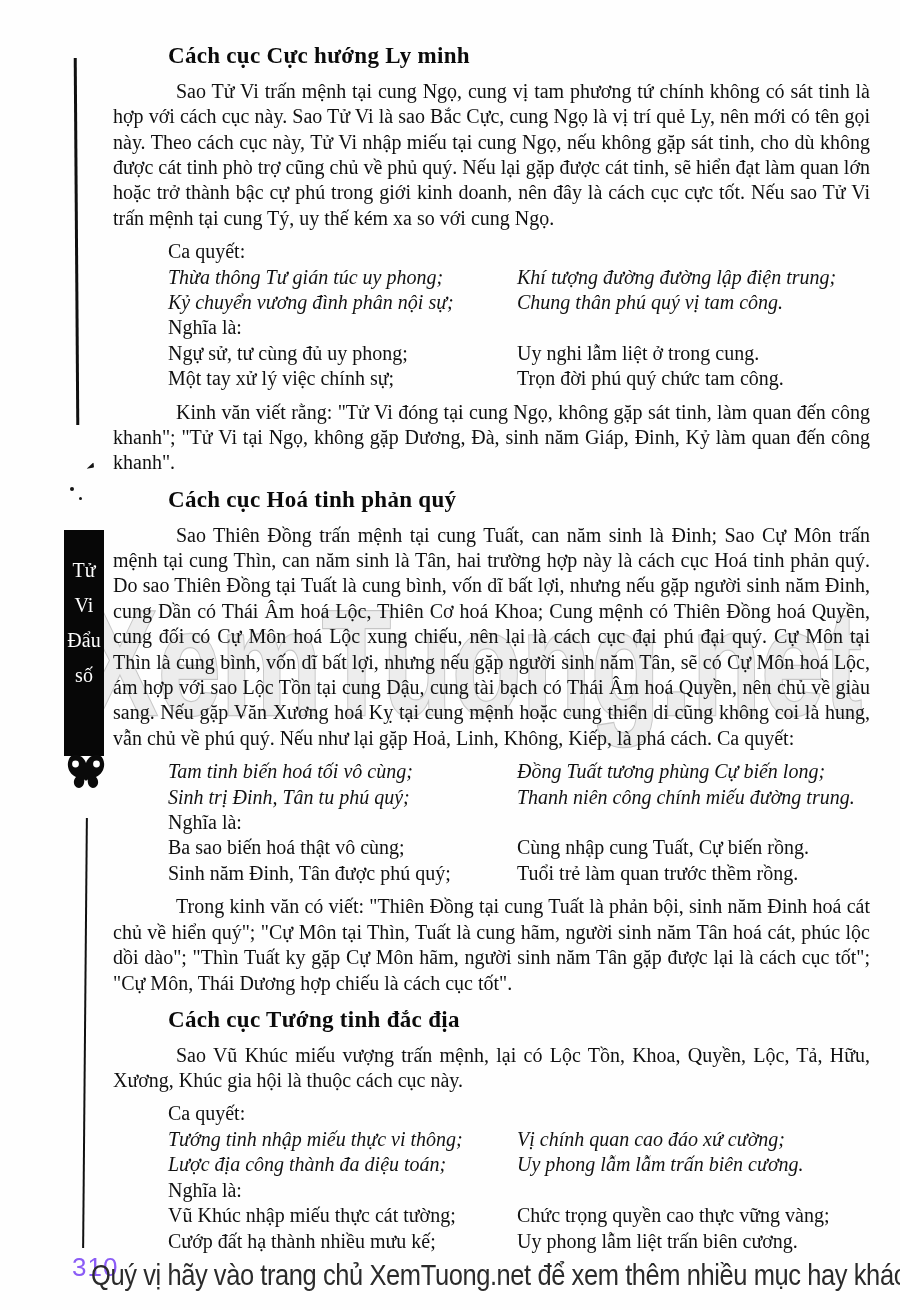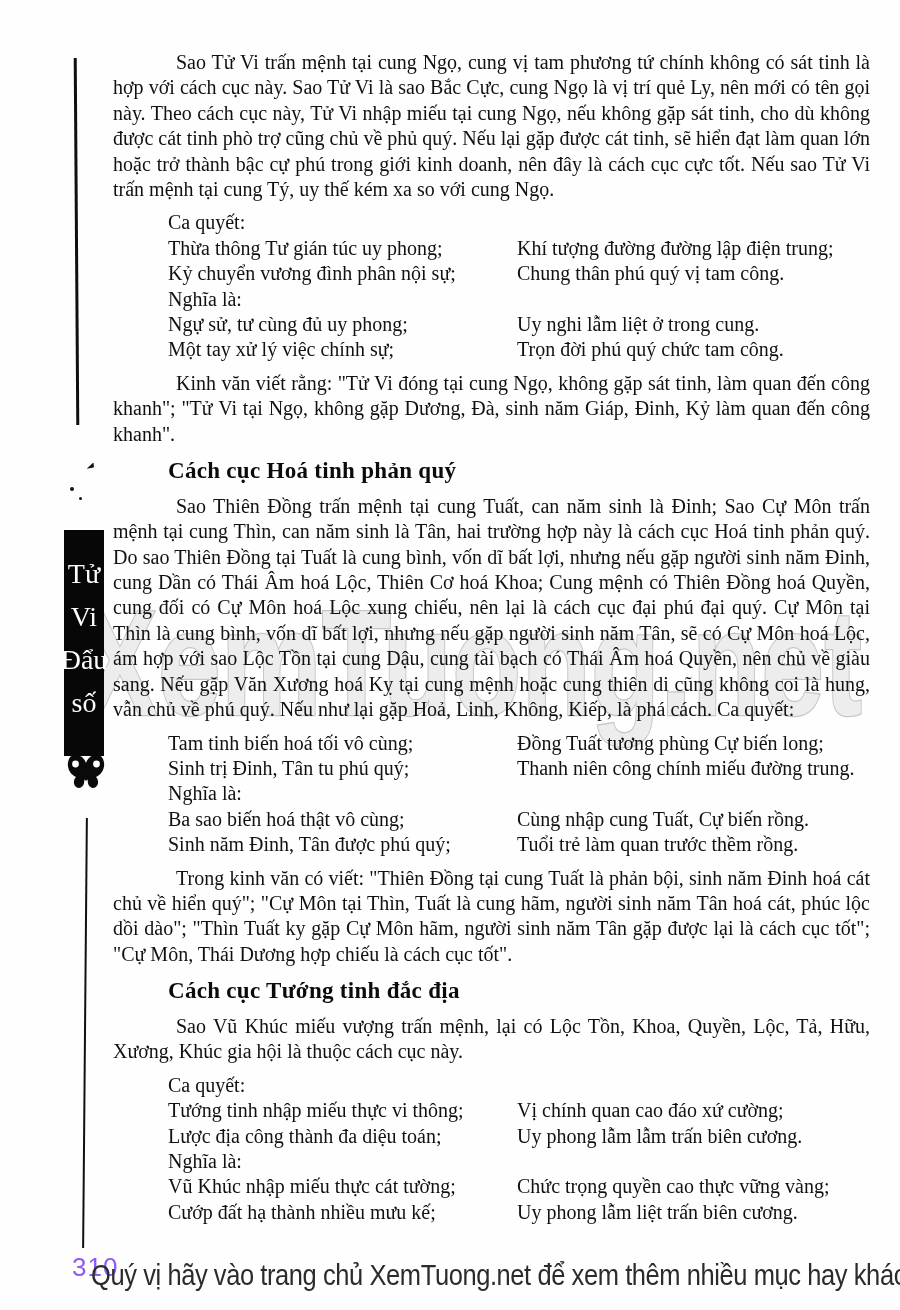--- a/index.html
+++ b/index.html
@@ -13,21 +13,21 @@
   .rule-bottom{left:84px;top:818px;width:2px;height:430px;transform:rotate(0.5deg);}
   .artifact{position:absolute;background:#151515;border-radius:1px;}
   .a1{left:86px;top:464px;width:9px;height:5px;transform:rotate(-25deg);clip-path:polygon(0 60%,100% 0,80% 100%);}
   .a2{left:70px;top:487px;width:4px;height:4px;border-radius:50%;}
   .a3{left:79px;top:497px;width:3px;height:3px;border-radius:50%;}
   .spine{
     position:absolute;left:64px;top:530px;width:40px;height:226px;background:#070707;
     display:flex;flex-direction:column;align-items:center;padding-top:30px;gap:15px;
     box-sizing:border-box;
   }
-  .spine span{color:#fdfdfd;font-size:28px;line-height:1;font-family:"Liberation Serif",serif;}
+  .spine span{color:#fdfdfd;font-size:20px;line-height:1;font-family:"Liberation Serif",serif;}
   .ornament{position:absolute;left:66px;top:752px;}
   
   .watermark{position:absolute;left:80px;top:585px;}
   .watermark text{
     font-family:"Liberation Sans",sans-serif;font-weight:bold;
     fill:#ededed;stroke:#c6c6c6;stroke-width:2.5px;paint-order:stroke;
   }
   
   .content{
     position:absolute;left:105px;top:42px;width:773px;
@@ -36,21 +36,21 @@
   .heading{
     font-size:23px;font-weight:bold;margin:10px 0 5px 63px;line-height:1.25;
     letter-spacing:0.3px;color:#0b0b0b;
   }
   .heading.first{margin-top:0;}
   .para{margin:8px;text-align:justify;text-indent:63px;}
   .label{margin-left:63px;}
   .vrow{display:flex;padding-left:63px;}
   .vrow .c1{width:349px;flex:0 0 349px;}
   .vrow .c2{flex:1;}
-  .verse{}
+  .verse{font-style:italic;}
   
   .pageno{
     position:absolute;left:72px;top:1252px;font-family:"Liberation Sans",sans-serif;
     font-size:26px;color:#8b5cf6;letter-spacing:1px;
   }
   .footnote{
     position:absolute;left:91px;top:1258px;white-space:nowrap;
     font-family:"Liberation Sans",sans-serif;font-size:30px;color:#2b2b2b;
     transform:scaleX(0.85);transform-origin:0 50%;letter-spacing:-0.5px;
   }
@@ -79,20 +79,21 @@
   <svg class="ornament" width="40" height="40" viewBox="0 0 40 40">
     <path d="M20 11 C17 2 6 0 3 7 C0 14 3 22 10 25 C6 29 8 36 13 36 C17 36 19 31 18 27 C19 29 21 29 22 27 C21 31 23 36 27 36 C32 36 34 29 30 25 C37 22 40 14 37 7 C34 0 23 2 20 11 Z" fill="#0a0a0a"></path>
     <circle cx="9.5" cy="12" r="3.4" fill="#ffffff"></circle>
     <circle cx="30.5" cy="12" r="3.4" fill="#ffffff"></circle>
   </svg>
 
   <div class="rule rule-bottom"></div>
 
   <div class="content">
 
+    <h2 class="heading first">Cách cục Cực hướng Ly minh</h2>
     <p class="para">Sao Tử Vi trấn mệnh tại cung Ngọ, cung vị tam phương tứ chính không có sát tinh là hợp với cách cục này. Sao Tử Vi là sao Bắc Cực, cung Ngọ là vị trí quẻ Ly, nên mới có tên gọi này. Theo cách cục này, Tử Vi nhập miếu tại cung Ngọ, nếu không gặp sát tinh, cho dù không được cát tinh phò trợ cũng chủ về phủ quý. Nếu lại gặp được cát tinh, sẽ hiển đạt làm quan lớn hoặc trở thành bậc cự phú trong giới kinh doanh, nên đây là cách cục cực tốt. Nếu sao Tử Vi trấn mệnh tại cung Tý, uy thế kém xa so với cung Ngọ.</p>
     <div class="label">Ca quyết:</div>
     <div class="vrow verse">
       <span class="c1">Thừa thông Tư gián túc uy phong;</span>
       <span class="c2">Khí tượng đường đường lập điện trung;</span>
     </div>
     <div class="vrow verse">
       <span class="c1">Kỷ chuyển vương đình phân nội sự;</span>
       <span class="c2">Chung thân phú quý vị tam công.</span>
     </div>

